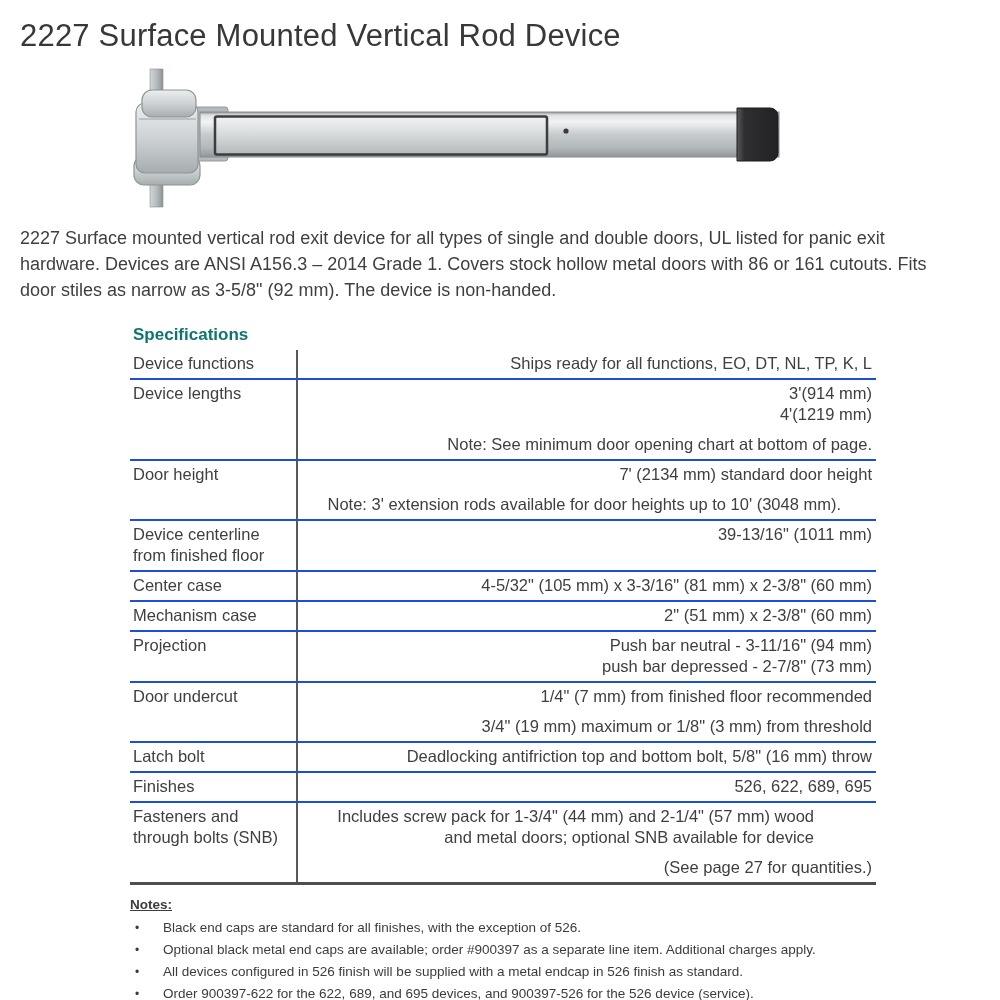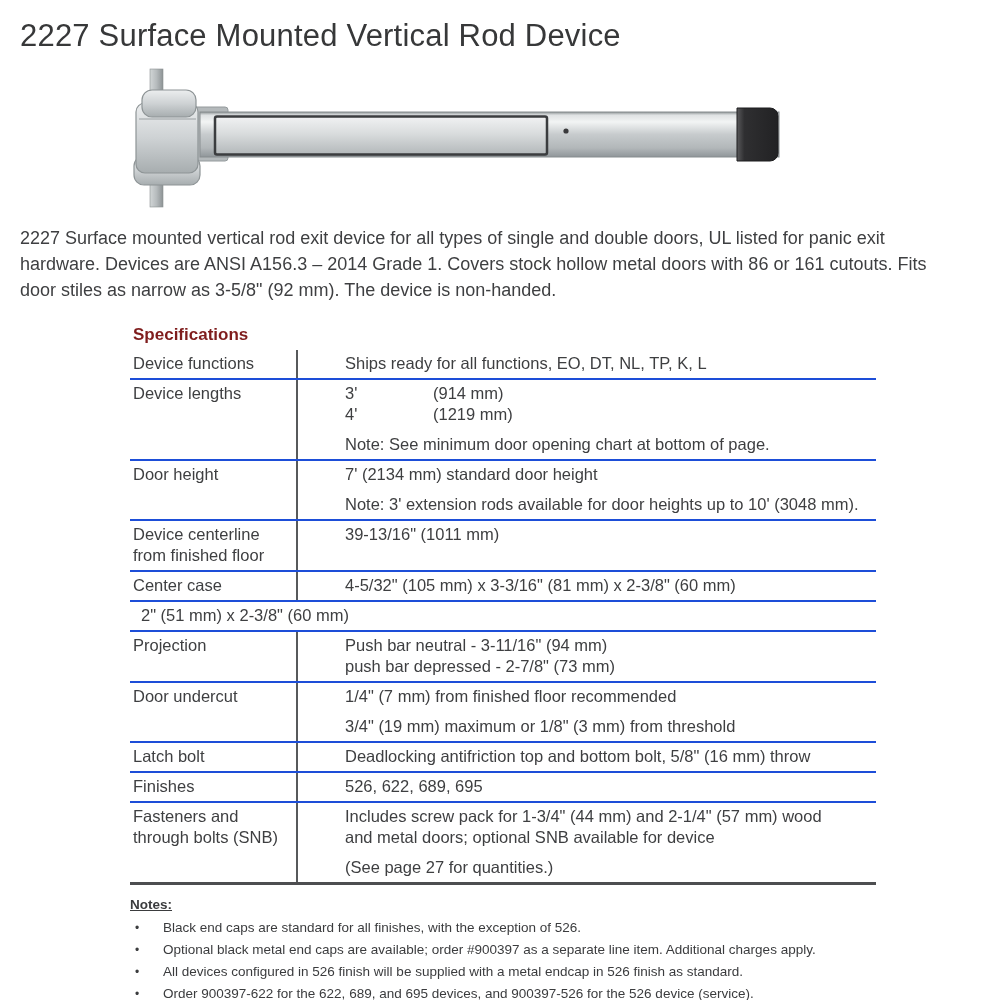--- a/index.html
+++ b/index.html
@@ -16,36 +16,36 @@
   
   .figure{height:152px;margin-top:3px;position:relative;}
   
   .intro{
     margin:16px 20px 0 20px;max-width:972px;
     font-size:18px;line-height:26px;color:#3e3f41;
   }
   
   .specs{margin:22px 0 0 130px;width:746px;}
   .specs-heading{
-    font-size:17px;font-weight:bold;color:#7f1d1d;
+    font-size:17px;font-weight:bold;color:#0f766e;
     padding:0 0 5px 3px;
   }
   .stable{border-bottom:3px solid #4d4e50;}
-  .srow{display:flex;align-items:stretch;gap:36px;}
+  .srow{display:flex;align-items:stretch;}
   .srow + .srow{border-top:2px solid #1d4ed8;}
   .lbl{
     width:168px;flex:0 0 168px;box-sizing:border-box;
     border-right:2px solid #57595b;
     padding:3px 10px 4px 3px;
     font-size:16.5px;line-height:21px;
   }
   .val{
     flex:1;box-sizing:border-box;
     padding:3px 4px 4px 11px;
-    font-size:16.5px;line-height:21px;
+    font-size:16.5px;line-height:21px;text-align:right;
   }
   .dimsize{display:inline-block;min-width:88px;}
   .subnote{margin-top:9px;}
   .w530{max-width:532px;}
   .w505{max-width:505px;}
   
   .notes{margin:10px 0 0 130px;width:845px;font-size:13.5px;line-height:20px;color:#3b3c3e;}
   .notes-heading{font-weight:bold;margin-bottom:3px;text-decoration:underline;}
   .note-item{display:flex;margin-top:2px;}
   .note-bullet{width:28px;flex:0 0 28px;text-align:left;padding-left:5px;font-size:12px;}
@@ -147,20 +147,21 @@
         <div class="lbl">Device centerline from finished floor</div>
         <div class="val">39-13/16" (1011 mm)</div>
       </div>
 
       <div class="srow">
         <div class="lbl">Center case</div>
         <div class="val">4-5/32" (105 mm) x 3-3/16" (81 mm) x 2-3/8" (60 mm)</div>
       </div>
 
       <div class="srow">
+        <div class="lbl">Mechanism case</div>
         <div class="val">2" (51 mm) x 2-3/8" (60 mm)</div>
       </div>
 
       <div class="srow">
         <div class="lbl">Projection</div>
         <div class="val">
           <div>Push bar neutral - 3-11/16" (94 mm)</div>
           <div>push bar depressed - 2-7/8" (73 mm)</div>
         </div>
       </div>

